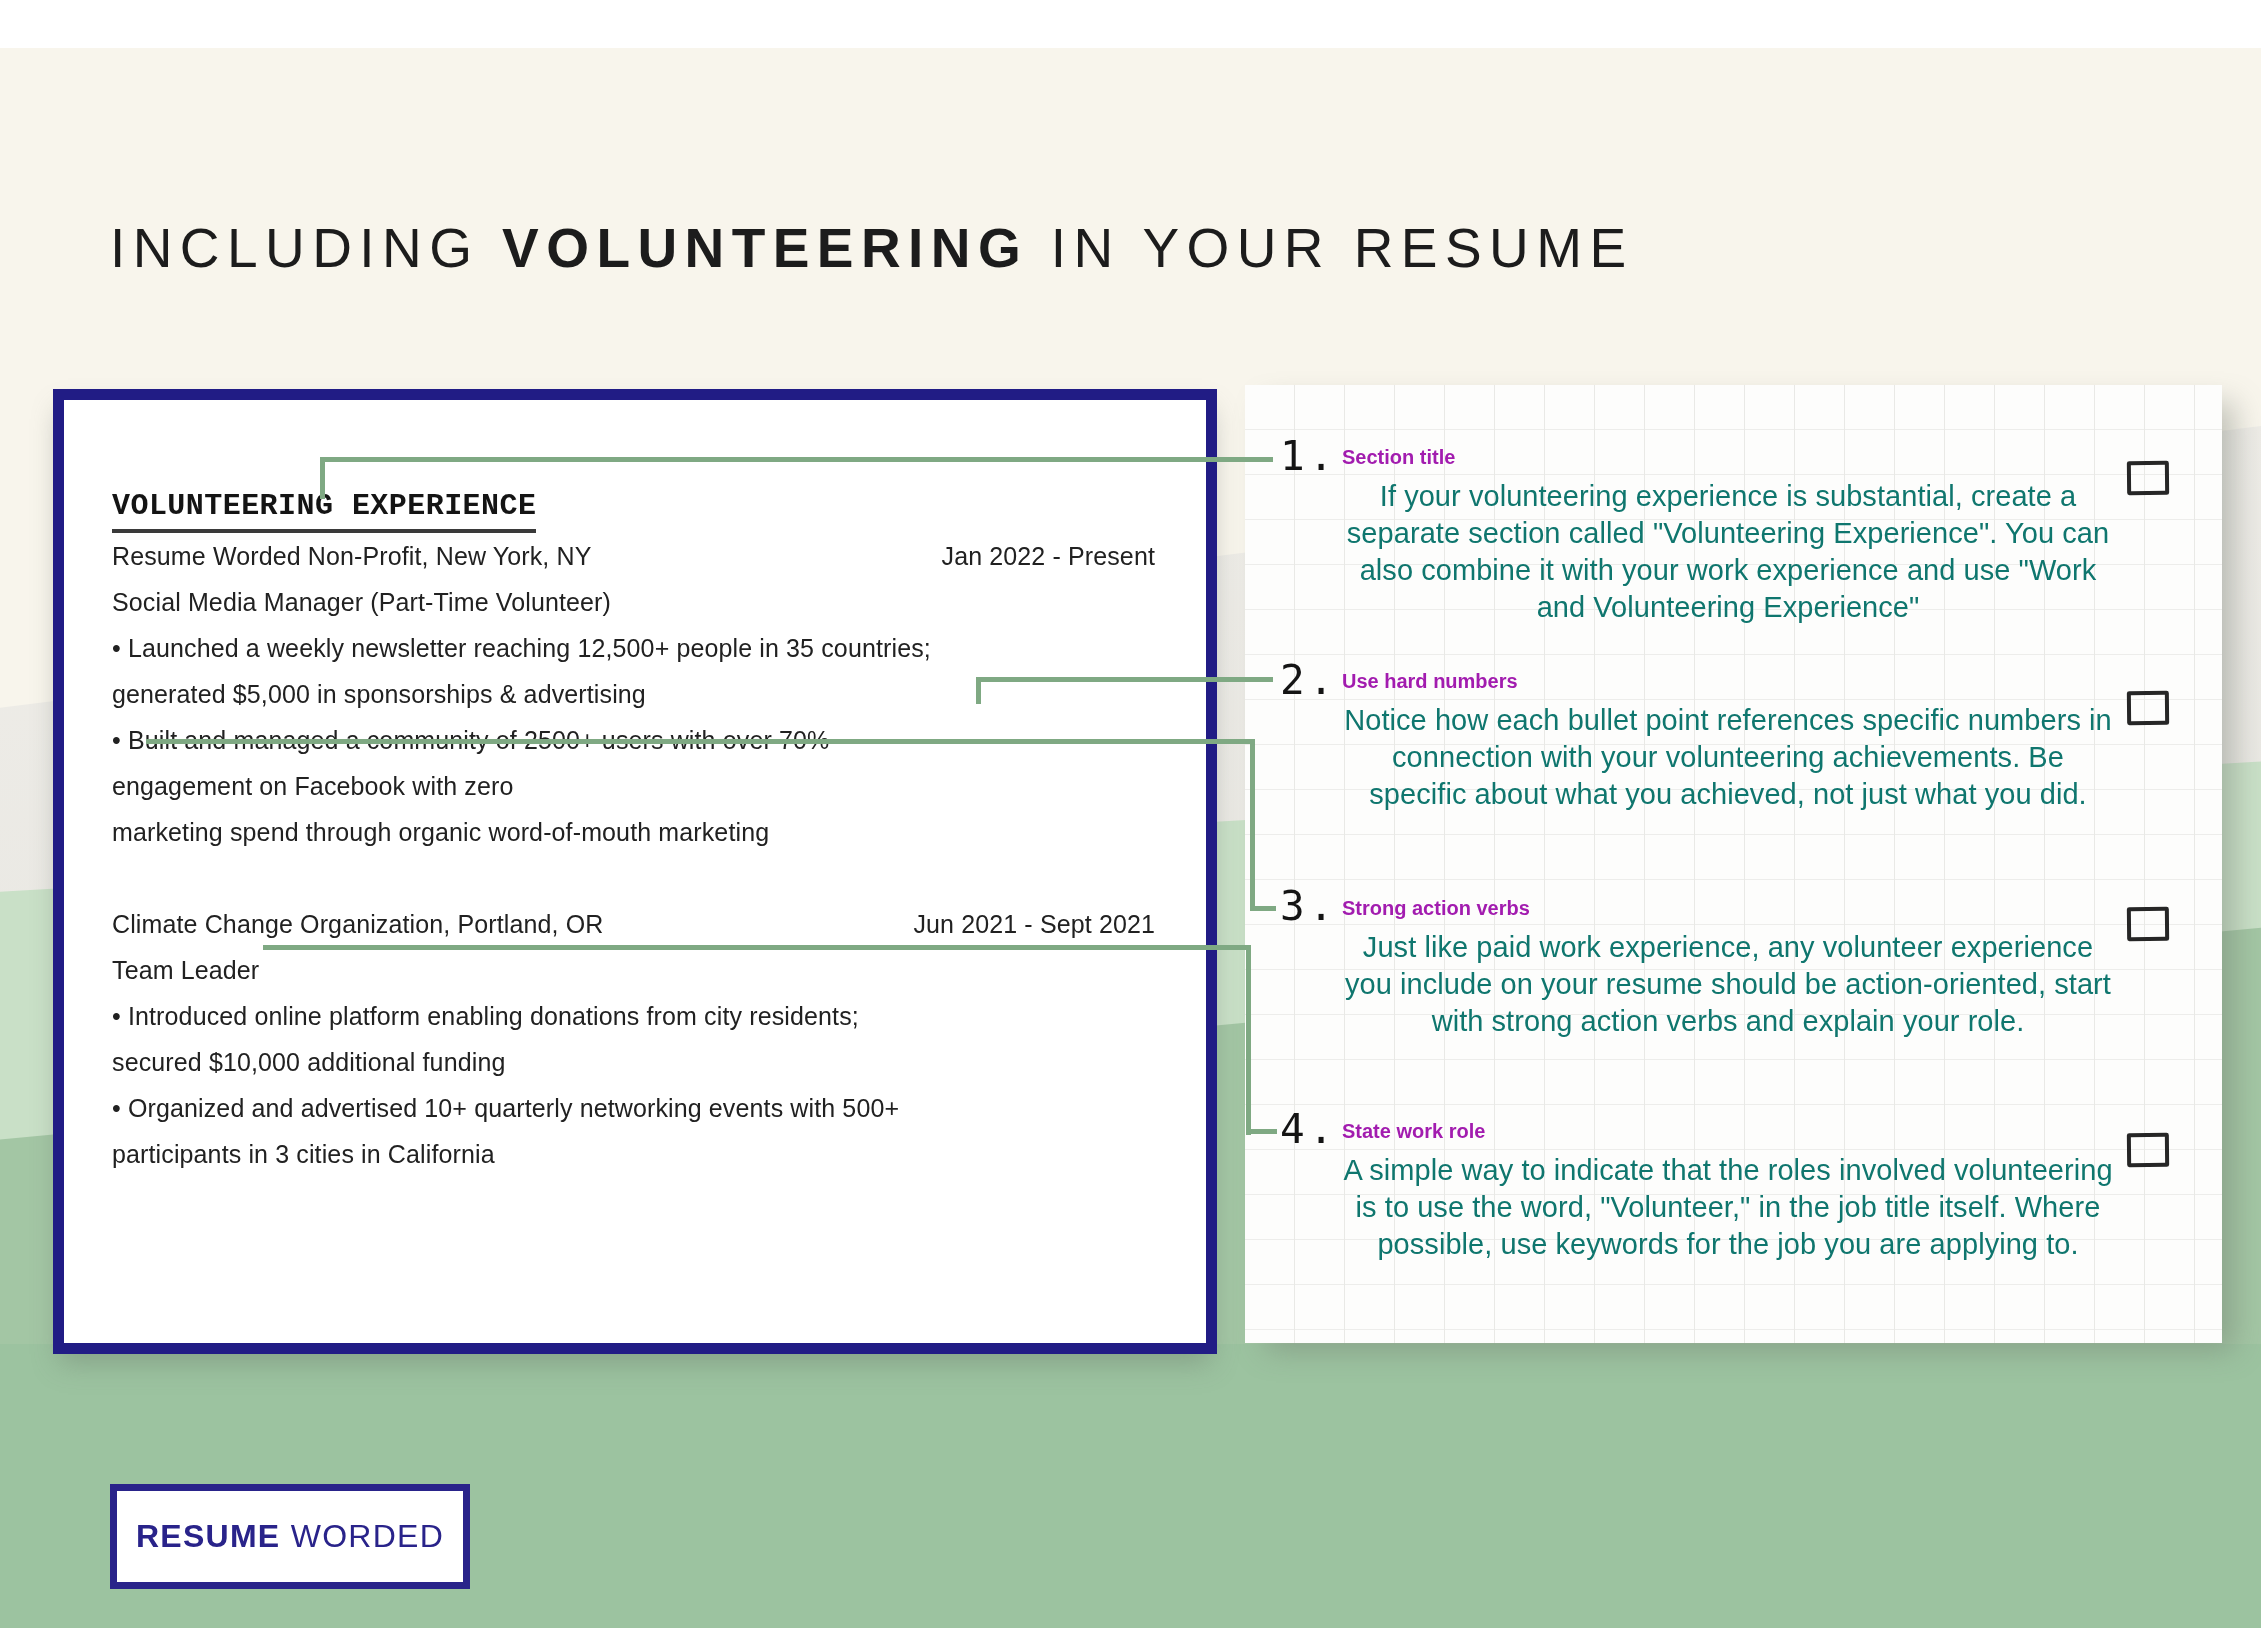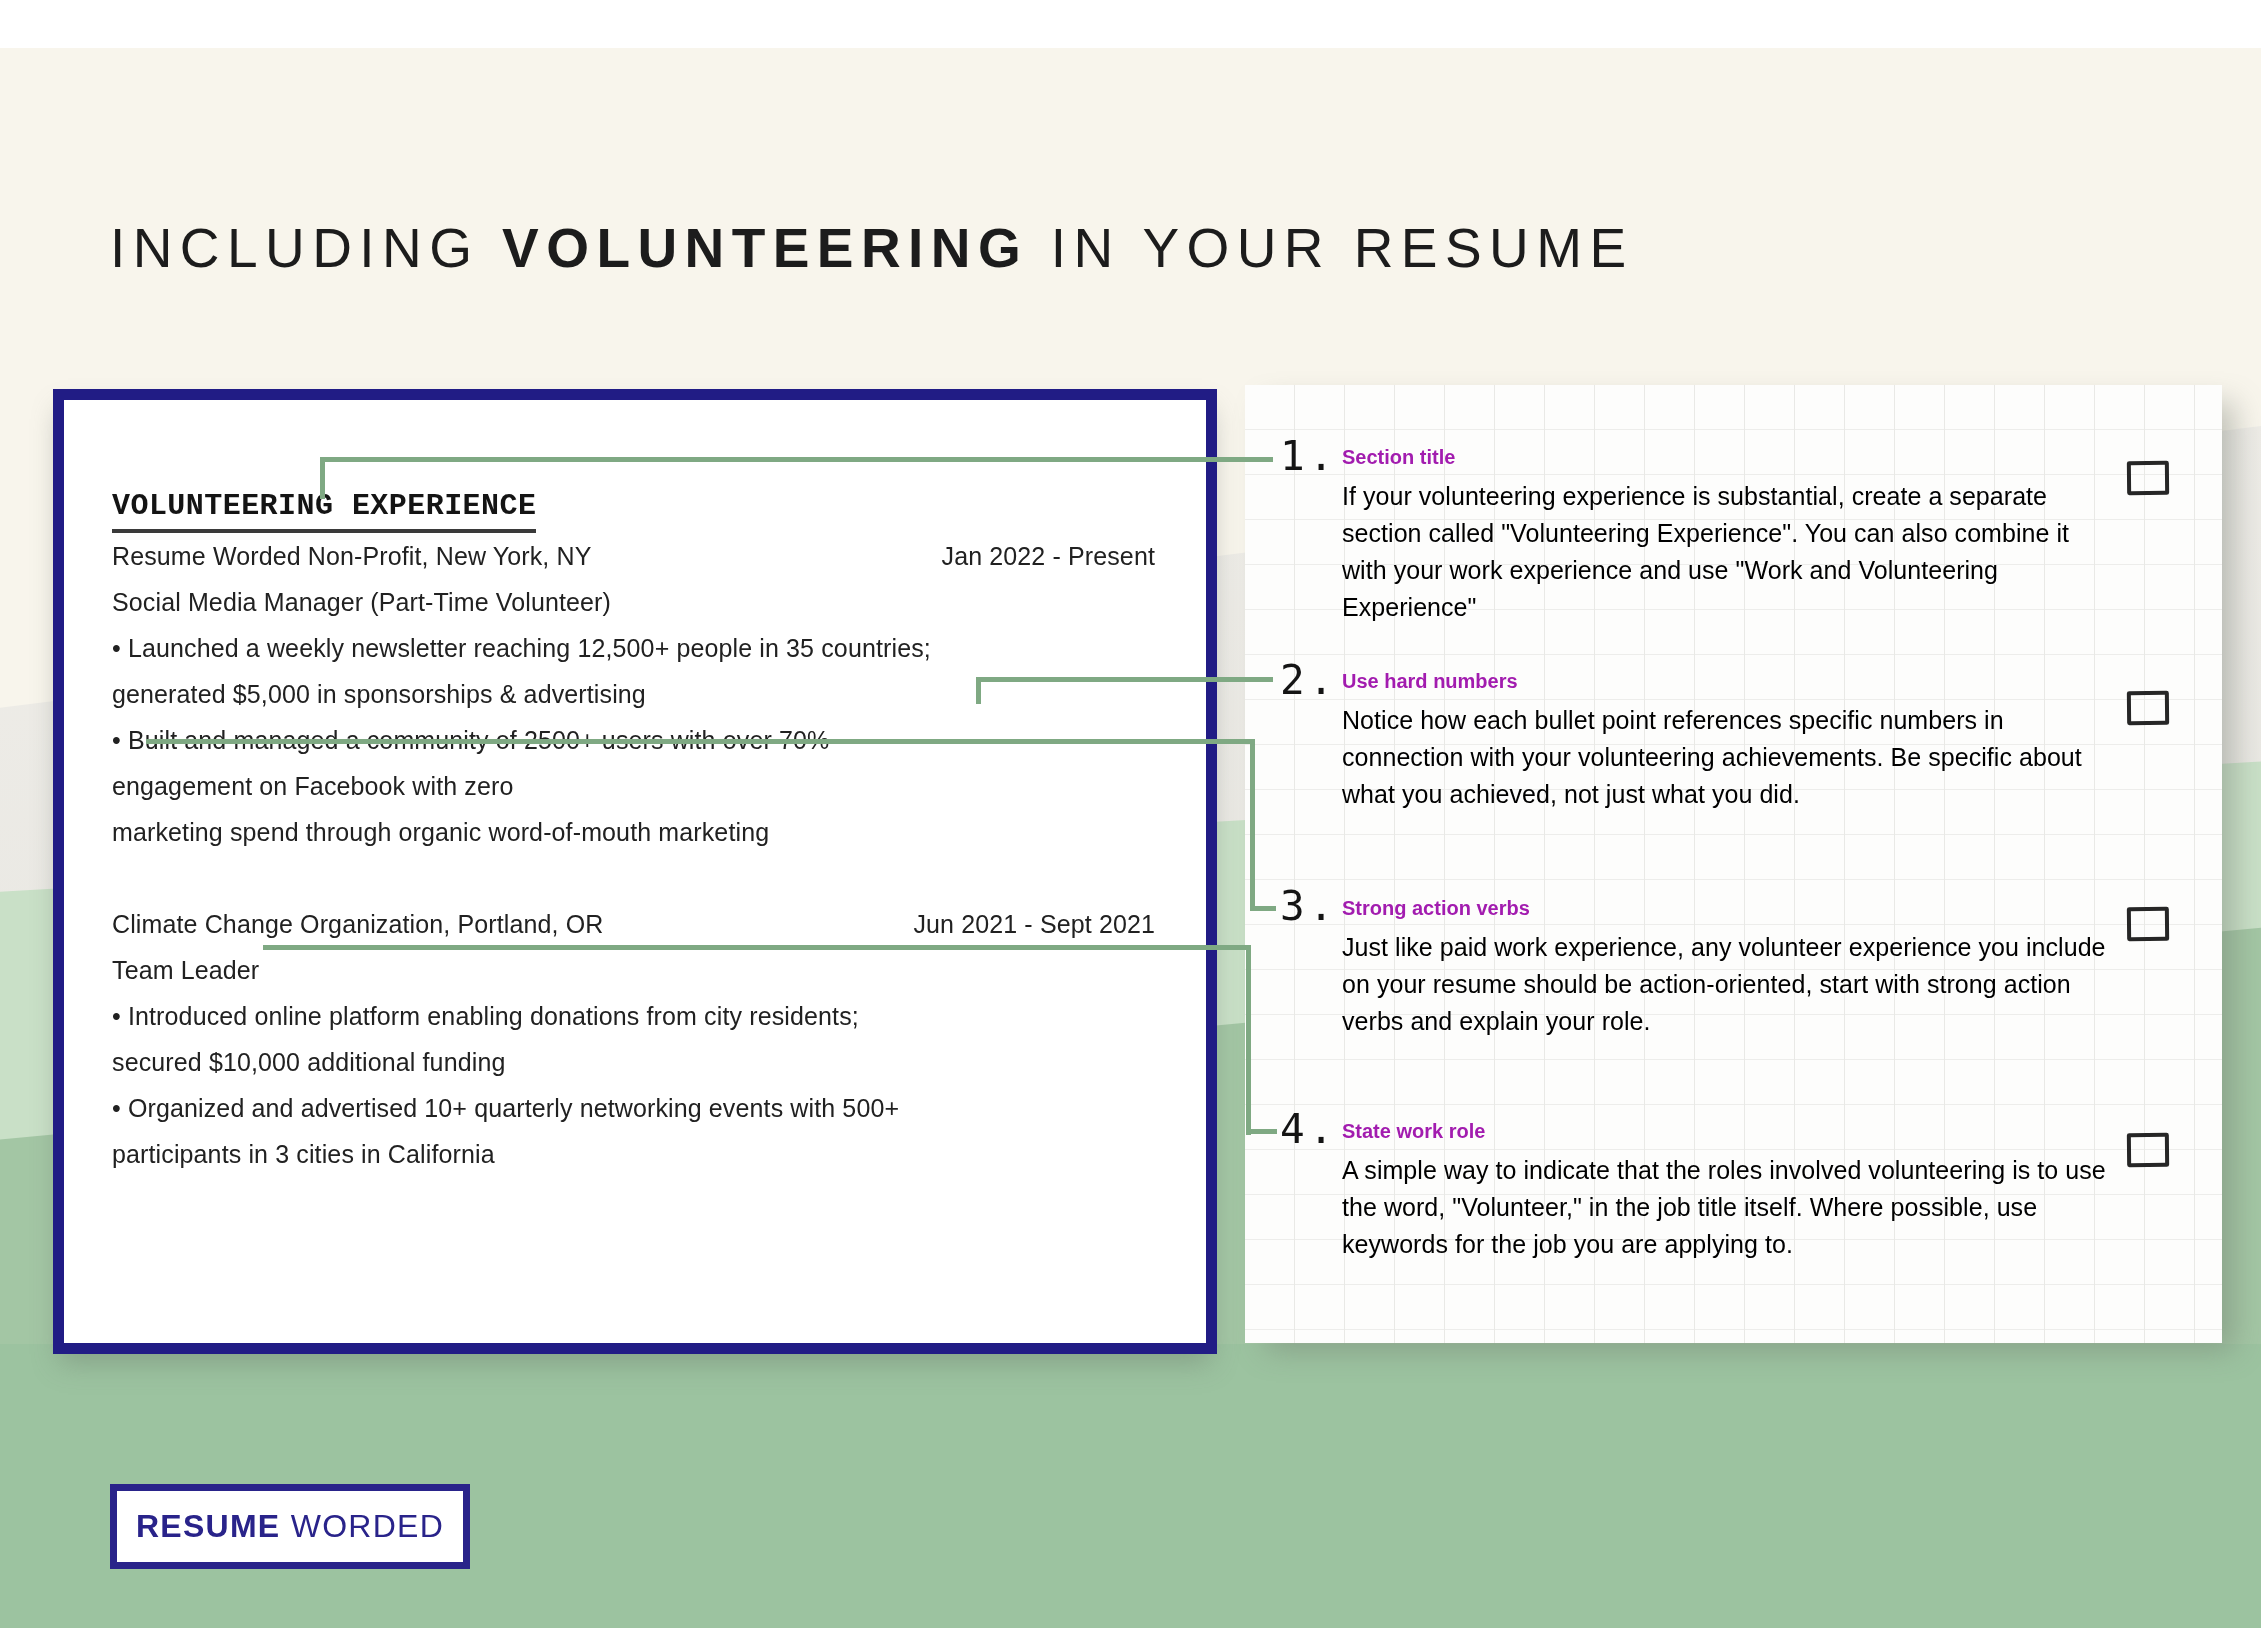--- a/index.html
+++ b/index.html
@@ -42,31 +42,31 @@
     box-shadow:16.5px 13px 28px -4.7px rgba(104,112,103,.40);}
 
   
   .conn{position:absolute;background:#7fa983;z-index:30;}
 
   
   .tip-num{position:absolute;left:1280px;z-index:31;font-family:"DejaVu Sans Mono",monospace;
     font-size:41px;line-height:41px;color:#141414;letter-spacing:.10em;white-space:nowrap;}
   .tip{position:absolute;left:1342px;width:772px;z-index:31;}
   .tip-head{font-size:20px;line-height:37px;font-weight:700;color:#a21caf;margin:0 0 1.8px 0;}
-  .tip-body{font-size:25px;line-height:37px;color:#000000;letter-spacing:.002em;}
+  .tip-body{font-size:29px;line-height:37px;color:#0f766e;letter-spacing:.002em;text-align:center;}
   .tip1{top:391px;} .tip2{top:615px;} .tip3{top:842px;} .tip4{top:1065px;}
   .num1{top:388px;} .num2{top:612px;} .num3{top:838px;} .num4{top:1061px;}
 
   .checkbox{position:absolute;left:2127px;width:42px;height:34px;z-index:31;
     box-sizing:border-box;border:4.1px solid #262626;border-radius:2.4px;background:transparent;
     transform:rotate(-.6deg);}
   .cb1{top:413px;} .cb2{top:643px;} .cb3{top:859px;} .cb4{top:1085px;}
 
   
-  .logo-box{position:absolute;left:110px;top:1436px;width:360px;height:85px;z-index:20;
+  .logo-box{position:absolute;left:110px;top:1436px;width:360px;height:105px;z-index:20;
     box-sizing:border-box;background:#ffffff;border:7px solid #29238a;
     display:flex;align-items:center;justify-content:center;}
   .logo-text{font-size:32px;letter-spacing:.04em;color:#29238a;white-space:nowrap;}
   .logo-text .lb{font-weight:800;}
 </style>
 </head>
 <body>
 
 <div id="canvas">
 

